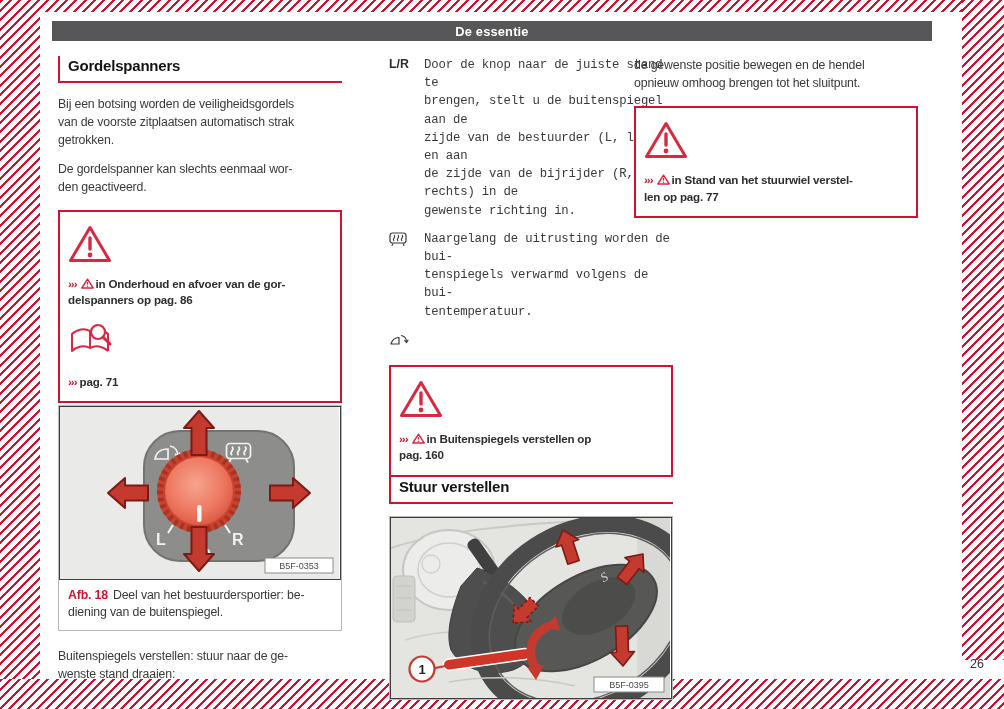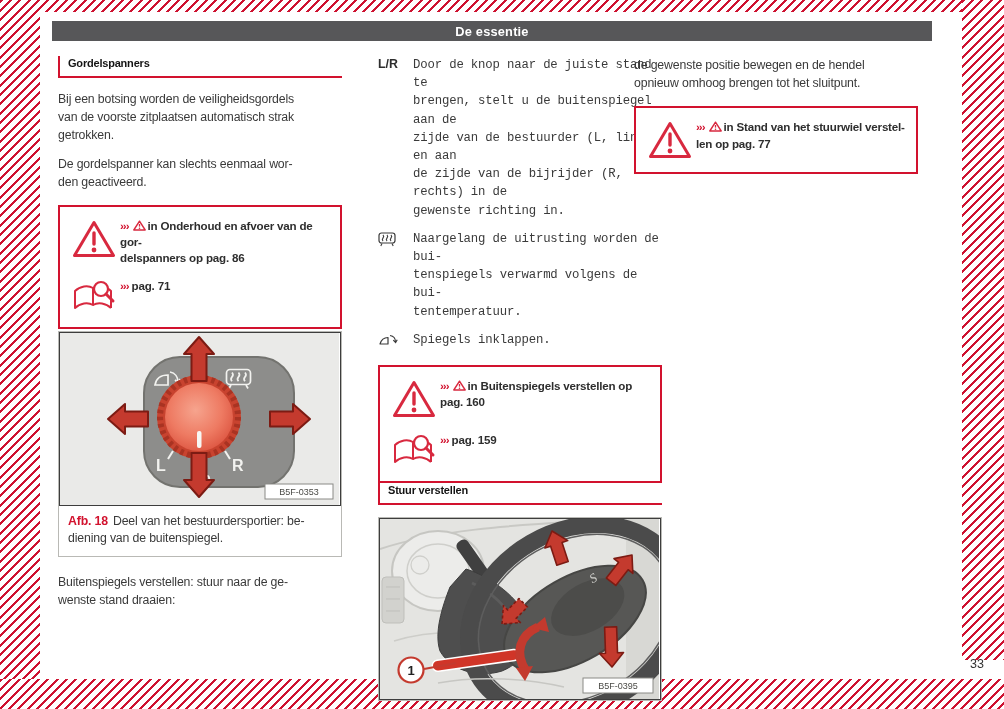--- a/index.html
+++ b/index.html
@@ -30,39 +30,39 @@
   }
 
   .header-bar{
     position:absolute;left:52px;top:21px;width:880px;height:20px;
     background:var(--head-bg);color:#fff;
     font-size:12.8px;font-weight:bold;letter-spacing:.2px;
     display:flex;align-items:center;justify-content:center;
   }
 
   .col{position:absolute;top:56px;width:284px;}
-  #col1{left:58px;} #col2{left:370px;padding-left:8px;} #col3{left:634px;}
+  #col1{left:58px;} #col2{left:381px;padding-left:8px;} #col3{left:634px;}
 
   h2.section{
-    font-size:11px;font-weight:bold;color:#141414;
+    font-size:15px;font-weight:bold;color:#141414;
     border-left:2px solid var(--red);border-bottom:2px solid var(--red);
     padding:1px 0 7px 8px;margin:0 0 12px 0;letter-spacing:-.2px;
   }
   .body-text{
     font-size:12.3px;line-height:18.2px;color:var(--text);
     letter-spacing:-.15px;white-space:pre-line;margin:0 0 10px 0;
   }
   .pre{white-space:pre-line;}
 
   .warn-box{
     border:2px solid var(--red);
     padding:11px 8px 12px 8px;margin:14px 0 0 0;
     display:flex;flex-direction:column;gap:13px;background:#fff;
   }
-  .warn-row{display:flex;align-items:flex-start;}
+  .warn-row{display:flex;align-items:flex-start;flex-direction:column;}
   .warn-icon{flex:0 0 52px;display:flex;justify-content:center;padding-top:1px;}
   .warn-text{
     font-size:11.6px;font-weight:bold;color:#2e2e2e;
     line-height:15.4px;letter-spacing:-.2px;
   }
   .marker{color:var(--red);font-weight:bold;letter-spacing:-1px;margin-right:3px;}
   .inline-tri{vertical-align:-1px;margin:0 2px 0 1px;}
 
   .fig{border:1px solid #b9b9b5;margin:2px 0 0 0;background:#fff;}
   .fig-img{display:block;border:1.5px solid #3d3d3d;box-sizing:border-box;width:282px;}
@@ -236,52 +236,38 @@
   </div>
 
   <div class="item">
     <span class="item-icon">
       <svg width="20" height="14" viewBox="0 0 20 14">
         <path d="M2 11 L10 11 L10 4.5 C5.5 4.5 3 7.5 2 11 Z" fill="none" stroke="#3a3a3a" stroke-width="1.2" stroke-linejoin="round"></path>
         <path d="M12 2.5 C15.5 3 17.5 5.5 17.5 9" fill="none" stroke="#3a3a3a" stroke-width="1.2"></path>
         <path d="M15.3 7.2 L17.6 9.5 L19.2 6.8" fill="none" stroke="#3a3a3a" stroke-width="1.2"></path>
       </svg>
     </span>
-    <p class="body-text item-body">Spiegels inklappen.</p>
   </div>
 
   <div class="warn-box">
     <div class="warn-row">
       <span class="warn-icon">
         <svg width="44" height="40" viewBox="0 0 44 40">
           <path d="M22 3.5 L41.5 36.5 L2.5 36.5 Z" fill="none" stroke="#d8293f" stroke-width="3" stroke-linejoin="round"></path>
           <line x1="22" y1="14" x2="22" y2="25" stroke="#d8293f" stroke-width="3.4" stroke-linecap="round"></line>
           <circle cx="22" cy="31" r="2.4" fill="#d8293f"></circle>
         </svg>
       </span>
       <span class="warn-text">
         <span class="marker">›››</span><span class="inline-tri"><svg width="13" height="11" viewBox="0 0 13 11">
               <path d="M6.5 1.2 L12.2 10 L0.8 10 Z" fill="none" stroke="#d8293f" stroke-width="1.4" stroke-linejoin="round"></path>
               <line x1="6.5" y1="4" x2="6.5" y2="6.6" stroke="#d8293f" stroke-width="1.3"></line>
               <circle cx="6.5" cy="8.3" r="0.8" fill="#d8293f"></circle>
             </svg></span><span class="pre">in Buitenspiegels verstellen op
 pag. 160</span>
-      </span>
-    </div>
-    <div class="warn-row">
-      <span class="warn-icon">
-        <svg width="46" height="36" viewBox="0 0 46 36">
-          <path d="M4 29 C9 24 17 23 22 26 L22 9 C17 6 9 7 4 12 Z" fill="none" stroke="#d8293f" stroke-width="2" stroke-linejoin="round"></path>
-          <path d="M40 29 C35 24 27 23 22 26 M22 9 C27 6 35 7 40 12 L40 29" fill="none" stroke="#d8293f" stroke-width="2" stroke-linejoin="round"></path>
-          <circle cx="30" cy="10" r="7" fill="#fff" stroke="#d8293f" stroke-width="2.2"></circle>
-          <line x1="35" y1="15" x2="42" y2="22" stroke="#d8293f" stroke-width="3" stroke-linecap="round"></line>
-        </svg>
-      </span>
-      <span class="warn-text">
-        <span class="marker">›››</span><span>pag. 159</span>
       </span>
     </div>
   </div>
 
   <h2 class="section mt34">Stuur verstellen</h2>
 
   <div class="fig">
     <div class="fig-img">
       <svg width="279" height="180" viewBox="0 0 279 180">
         <rect x="0" y="0" width="279" height="180" fill="#e4e4e1"></rect>
@@ -359,13 +345,13 @@
               <path d="M6.5 1.2 L12.2 10 L0.8 10 Z" fill="none" stroke="#d8293f" stroke-width="1.4" stroke-linejoin="round"></path>
               <line x1="6.5" y1="4" x2="6.5" y2="6.6" stroke="#d8293f" stroke-width="1.3"></line>
               <circle cx="6.5" cy="8.3" r="0.8" fill="#d8293f"></circle>
             </svg></span><span class="pre">in Stand van het stuurwiel verstel-
 len op pag. 77</span>
       </span>
     </div>
   </div>
 </div>
 
-<div class="page-number">33</div>
+<div class="page-number">26</div>
 
 </body></html>

